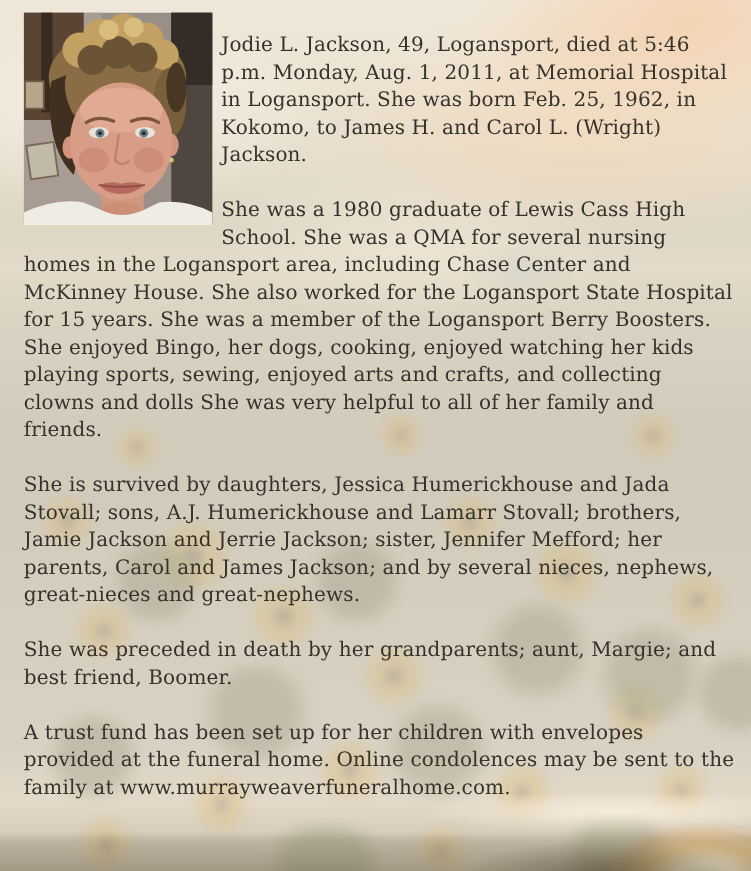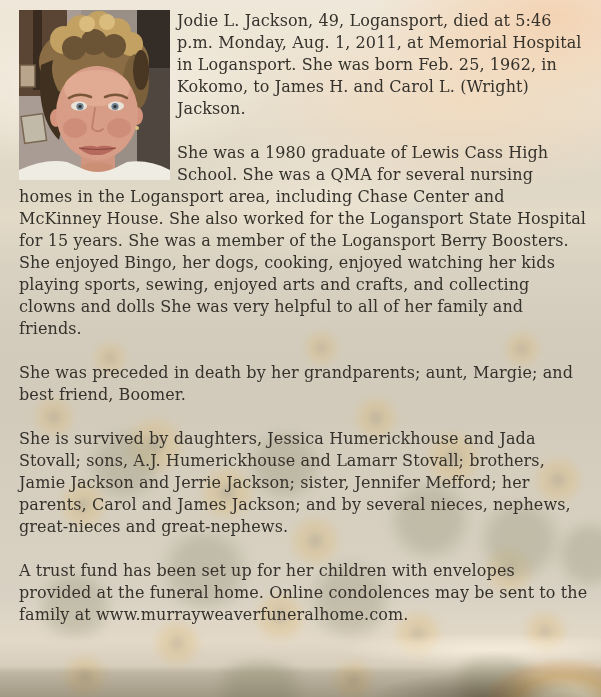--- a/index.html
+++ b/index.html
@@ -40,21 +40,21 @@
     color:#35322c;
     font-size:16px;line-height:22px;
     letter-spacing:.1px;
   }
   .photo{
     float:left;width:151px;height:170px;
     margin:0 7px 6px 0;padding:0;
     display:block;
   }
   .photo svg{display:block;width:151px;height:170px;}
-  .content p{margin:0 0 22px 0;}
+  .content p{margin:15px 0 22px 0;}
 </style>
 </head>
 <body>
 
 <div class="bg-base"></div>
 <div class="bg-flowers" id="bg-flowers">
     <div class="blob head" style="left: 120px; top: 415px; width: 70px; height: 60px;"></div>
     <div class="blob head" style="left: 195px; top: 465px; width: 64px; height: 56px;"></div>
     <div class="blob head" style="left: 55px; top: 480px; width: 56px; height: 50px;"></div>
     <div class="blob head" style="left: 285px; top: 515px; width: 60px; height: 52px;"></div>
@@ -140,16 +140,16 @@
         <circle cx="118" cy="118" r="2" fill="#d9c27a"></circle>
       </g>
       <g>
         <path d="M0,170 L0,160 Q26,148 48,152 L62,158 Q78,166 96,158 L108,152 Q130,149 151,160 L151,170 Z" fill="#efece4"></path>
       </g>
     </svg>
   </figure>
 
   <p>Jodie L. Jackson, 49, Logansport, died at 5:46 p.m. Monday, Aug. 1, 2011, at Memorial Hospital in Logansport. She was born Feb. 25, 1962, in Kokomo, to James H. and Carol L. (Wright) Jackson.</p>
   <p>She was a 1980 graduate of Lewis Cass High School. She was a QMA for several nursing homes in the Logansport area, including Chase Center and McKinney House. She also worked for the Logansport State Hospital for 15 years. She was a member of the Logansport Berry Boosters. She enjoyed Bingo, her dogs, cooking, enjoyed watching her kids playing sports, sewing, enjoyed arts and crafts, and collecting clowns and dolls She was very helpful to all of her family and friends.</p>
+  <p>She is survived by daughters, Jessica Humerickhouse and Jada Stovall; sons, A.J. Humerickhouse and Lamarr Stovall; brothers, Jamie Jackson and Jerrie Jackson; sister, Jennifer Mefford; her parents, Carol and James Jackson; and by several nieces, nephews, great-nieces and great-nephews.</p>
   <p>She was preceded in death by her grandparents; aunt, Margie; and best friend, Boomer.</p>
-  <p>She is survived by daughters, Jessica Humerickhouse and Jada Stovall; sons, A.J. Humerickhouse and Lamarr Stovall; brothers, Jamie Jackson and Jerrie Jackson; sister, Jennifer Mefford; her parents, Carol and James Jackson; and by several nieces, nephews, great-nieces and great-nephews.</p>
   <p>A trust fund has been set up for her children with envelopes provided at the funeral home. Online condolences may be sent to the family at www.murrayweaverfuneralhome.com.</p>
 </div>
 
 </body></html>

